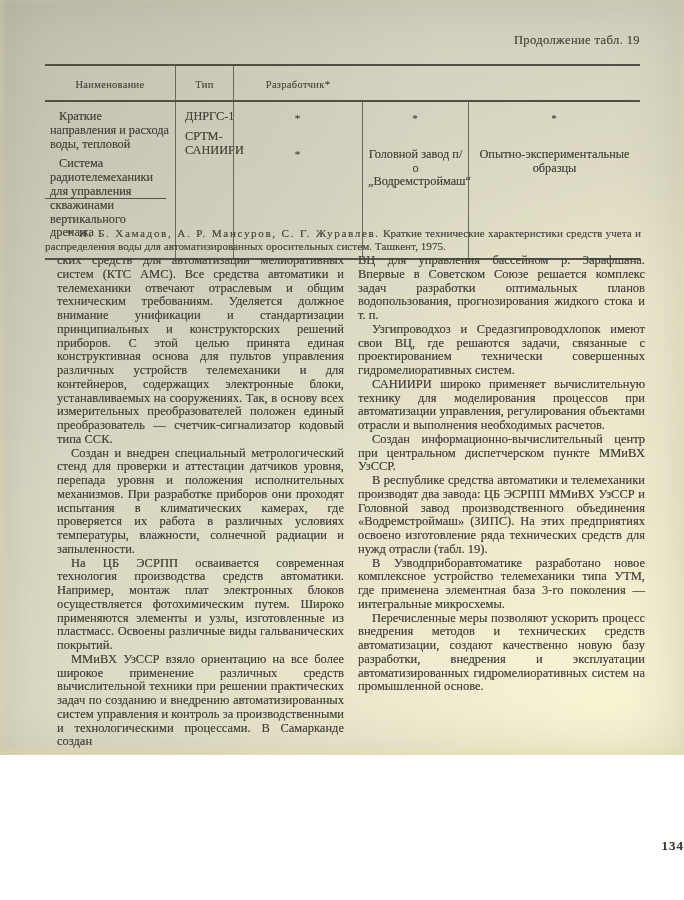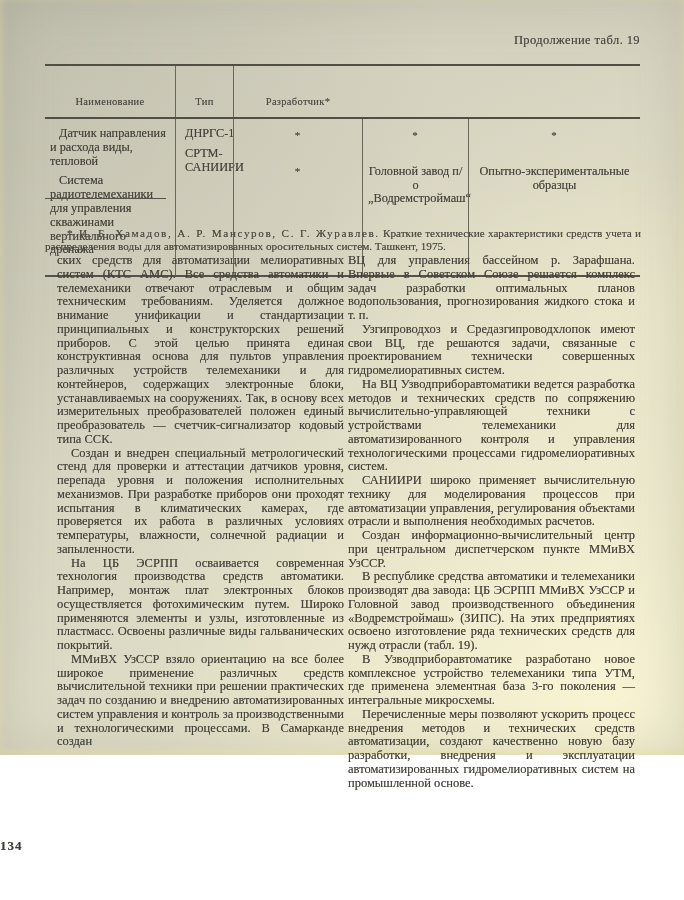--- a/index.html
+++ b/index.html
@@ -31,21 +31,21 @@
     position:absolute;left:45px;top:64px;width:595px;
     border-top:2px solid #514e44;
     border-bottom:2px solid #55524a;
   }
   .tbl-head{
     display:grid;grid-template-columns:130px 58px 129px 106px 1fr;
     border-bottom:2px solid #514e44;
   }
   .th{
     font-size:10.5px;color:#4c4940;text-align:center;
-    padding:30px 4px 10px;letter-spacing:.3px;
+    padding:13px 4px 10px;letter-spacing:.3px;
   }
   .th:not(:first-child){border-left:1px solid #6b675b;}
   .tbl-body{
     display:grid;grid-template-columns:130px 58px 129px 106px 1fr;
   }
   .td{
     font-size:12.3px;line-height:13.8px;color:#45423a;
     padding:8px 5px 12px;
   }
   .td:not(.c1){border-left:1px solid #6b675b;}
@@ -65,48 +65,48 @@
   .footnote{
     position:absolute;left:45px;top:216px;width:596px;
     font-size:11.2px;line-height:13.2px;text-align:justify;text-indent:22px;
     color:#4a473e;
   }
   .footnote .authors{letter-spacing:1.6px;}
 
   
   .article{
     position:absolute;left:57px;top:254px;width:588px;
-    display:flex;gap:4px;
+    display:flex;gap:14px;
   }
   .col{width:287px;font-size:12.5px;line-height:13.75px;text-align:justify;color:#44413a;}
   .para{margin:0;text-indent:14px;}
   .para.cont{text-indent:0;}
 
   
   .pageno{
-    position:absolute;left:0;top:838px;width:684px;text-align:left;
+    position:absolute;left:0;top:838px;width:684px;text-align:right;
     font-size:13px;font-weight:bold;letter-spacing:1px;color:#403d35;
   }
 </style>
 </head>
 <body>
 
 <div class="page ink">
 
   <div class="cont-label">Продолжение табл. 19</div>
 
   <div class="tbl">
     <div class="tbl-head">
       <div class="th">Наименование</div>
       <div class="th">Тип</div>
       <div class="th">Разработчик*</div>
     </div>
     <div class="tbl-body">
       <div class="td c1">
-        <p>Датчик направления и расхода виды, тепловой</p>
+        <p>Краткие направления и расхода воды, тепловой</p>
         <p>Система радиотелемеханики для управления скважинами вертикального дренажа</p>
       </div>
       <div class="td c2">
         <p>ДНРГС-1</p>
         <p>СРТМ-САНИИРИ</p>
       </div>
       <div class="td c3">
         <p class="dit">*</p>
         <p class="dit">*</p>
       </div>
@@ -127,21 +127,20 @@
   <div class="article">
     <div class="col">
         <p class="para cont">ских средств для автоматизации мелиоративных систем (КТС АМС). Все средства автоматики и телемеханики отвечают отраслевым и общим техническим требованиям. Уделяется должное внимание унификации и стандартизации принципиальных и конструкторских решений приборов. С этой целью принята единая конструктивная основа для пультов управления различных устройств телемеханики и для контейнеров, содержащих электронные блоки, устанавливаемых на сооружениях. Так, в основу всех измерительных преобразователей положен единый преобразователь — счетчик-сигнализатор кодовый типа ССК.</p>
         <p class="para">Создан и внедрен специальный метрологический стенд для проверки и аттестации датчиков уровня, перепада уровня и положения исполнительных механизмов. При разработке приборов они проходят испытания в климатических камерах, где проверяется их работа в различных условиях температуры, влажности, солнечной радиации и запыленности.</p>
         <p class="para">На ЦБ ЭСРПП осваивается современная технология производства средств автоматики. Например, монтаж плат электронных блоков осуществляется фотохимическим путем. Широко применяются элементы и узлы, изготовленные из пластмасс. Освоены различные виды гальванических покрытий.</p>
         <p class="para">ММиВХ УзССР взяло ориентацию на все более широкое применение различных средств вычислительной техники при решении практических задач по созданию и внедрению автоматизированных систем управления и контроль за производственными и технологическими процессами. В Самарканде создан</p>
       </div>
     <div class="col">
         <p class="para cont">ВЦ для управления бассейном р. Зарафшана. Впервые в Советском Союзе решается комплекс задач разработки оптимальных планов водопользования, прогнозирования жидкого стока и т. п.</p>
         <p class="para">Узгипроводхоз и Средазгипроводхлопок имеют свои ВЦ, где решаются задачи, связанные с проектированием технически совершенных гидромелиоративных систем.</p>
-        <p class="para">На ВЦ Узводприборавтоматики ведется разработка методов и технических средств по сопряжению вычислительно-управляющей техники с устройствами телемеханики для автоматизированного контроля и управления технологическими процессами гидромелиоративных систем.</p>
         <p class="para">САНИИРИ широко применяет вычислительную технику для моделирования процессов при автоматизации управления, регулирования объектами отрасли и выполнения необходимых расчетов.</p>
         <p class="para">Создан информационно-вычислительный центр при центральном диспетчерском пункте ММиВХ УзССР.</p>
         <p class="para">В республике средства автоматики и телемеханики производят два завода: ЦБ ЭСРПП ММиВХ УзССР и Головной завод производственного объединения «Водремстроймаш» (ЗИПС). На этих предприятиях освоено изготовление ряда технических средств для нужд отрасли (табл. 19).</p>
         <p class="para">В Узводприборавтоматике разработано новое комплексное устройство телемеханики типа УТМ, где применена элементная база 3-го поколения — интегральные микросхемы.</p>
         <p class="para">Перечисленные меры позволяют ускорить процесс внедрения методов и технических средств автоматизации, создают качественно новую базу разработки, внедрения и эксплуатации автоматизированных гидромелиоративных систем на промышленной основе.</p>
       </div>
   </div>
 
   <div class="pageno">134</div>
 

